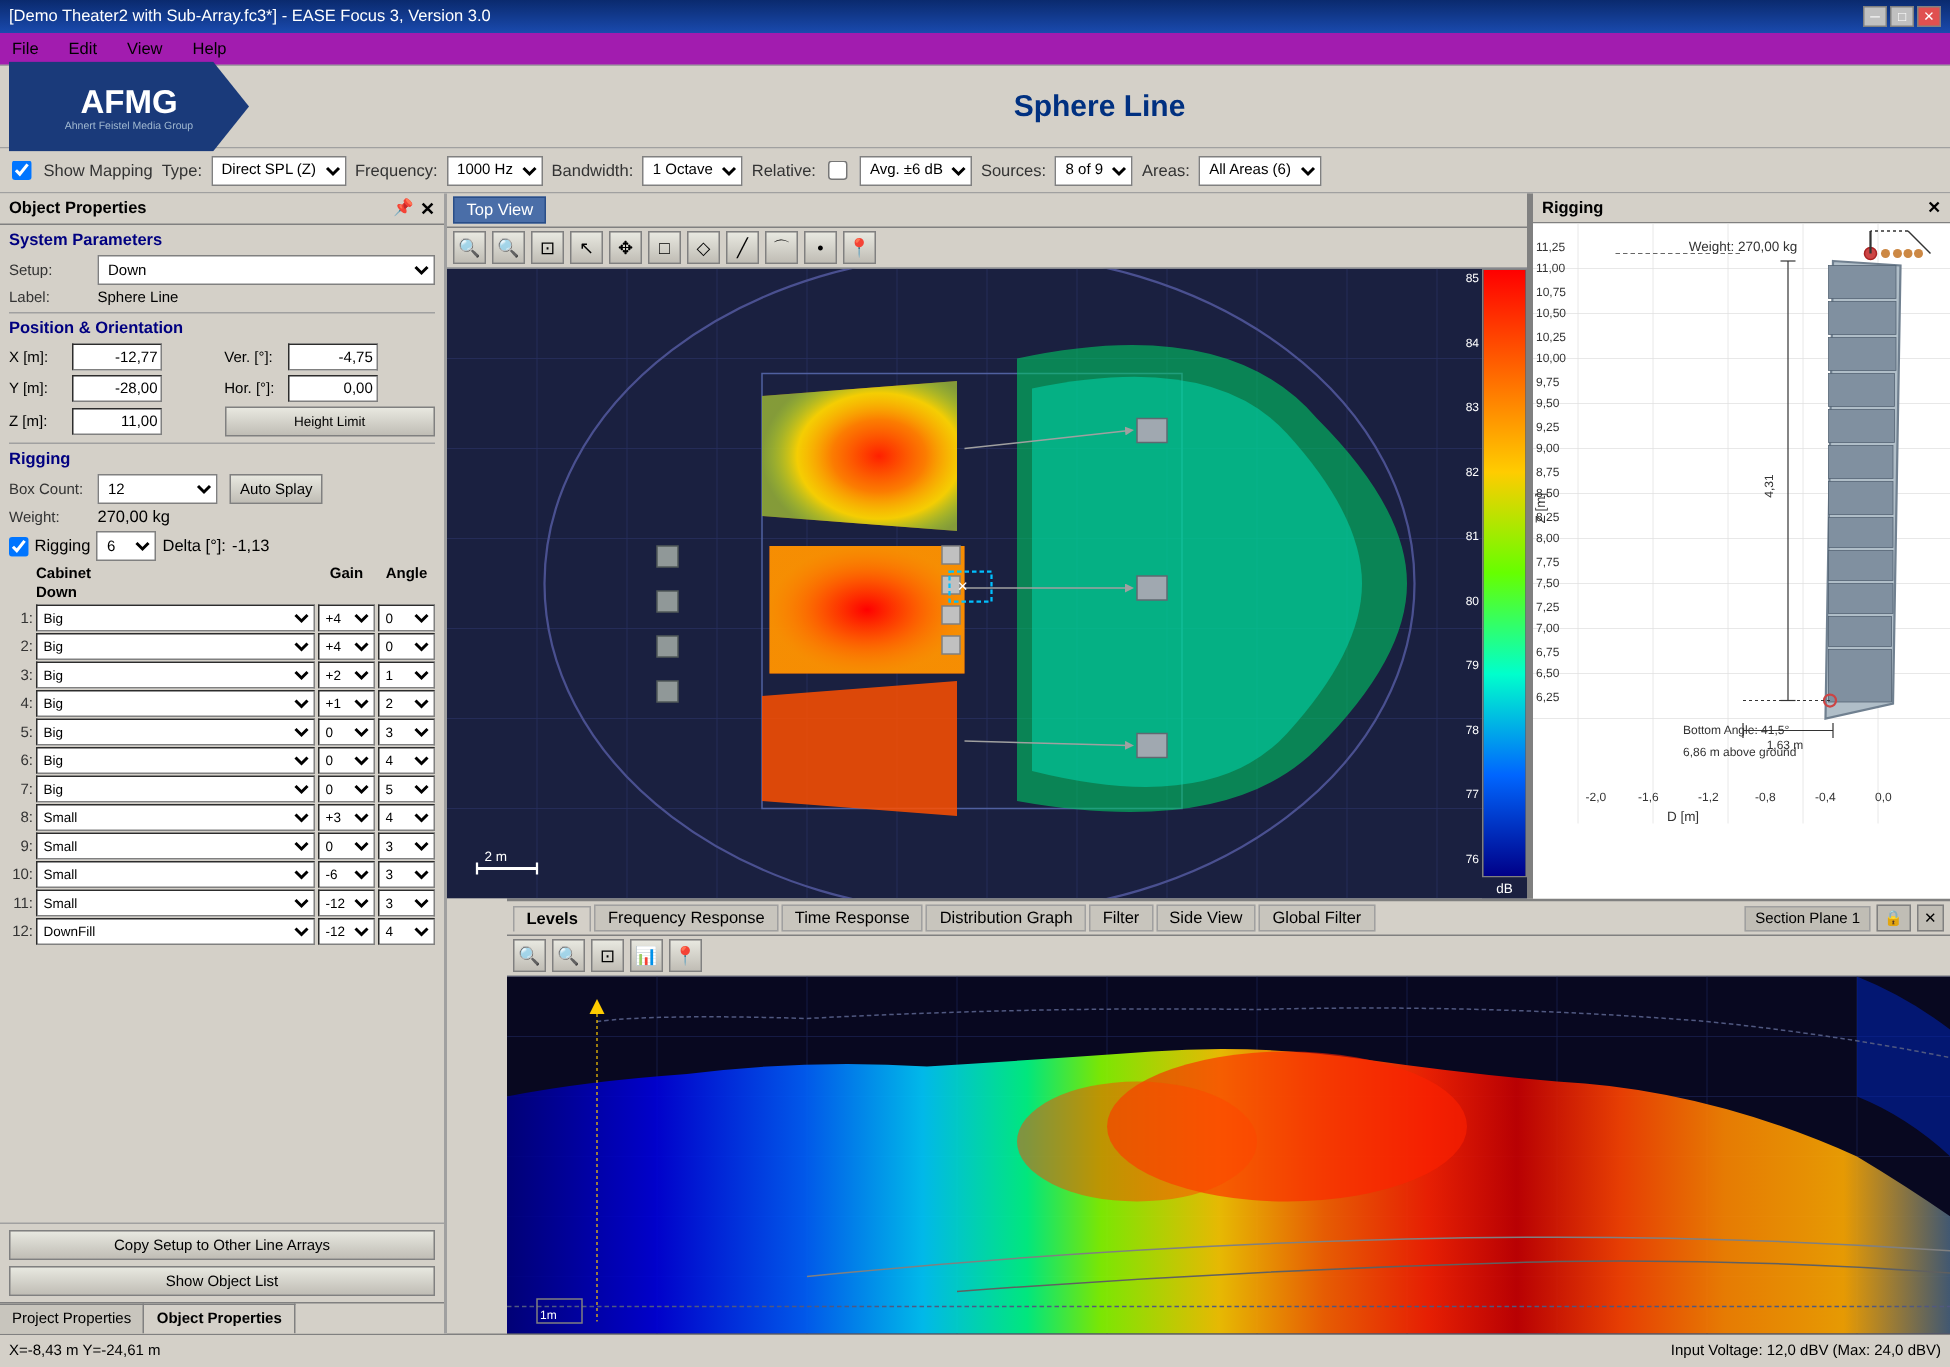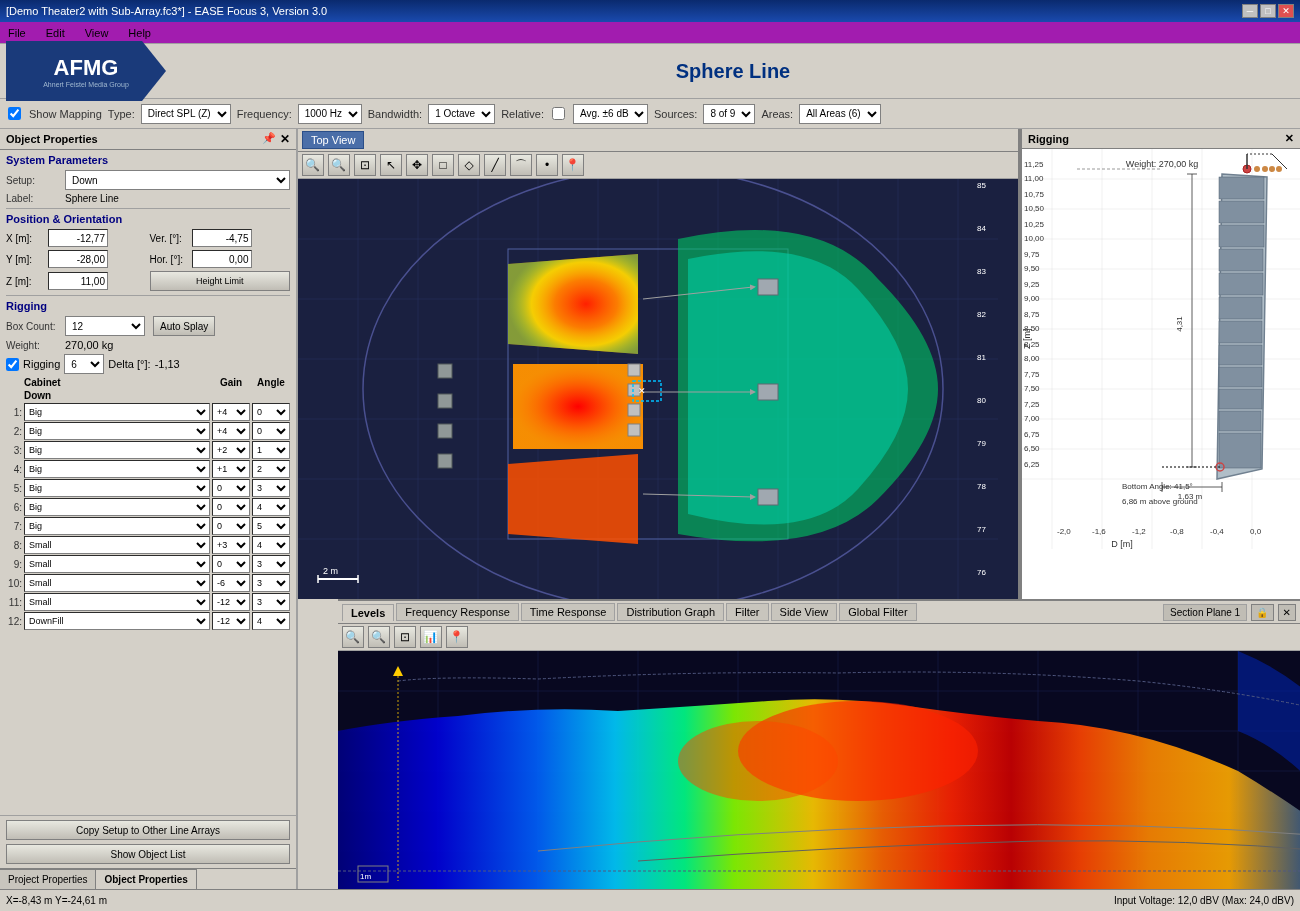--- a/index.html
+++ b/index.html
@@ -529,20 +529,24 @@
 
               <rect x="335" y="202" width="28" height="20" fill="none" stroke="#00c0ff" stroke-width="1.5" stroke-dasharray="3,2"></rect>
               <text x="340" y="215" fill="#ffffff" font-size="9">✕</text>
 
               <line x1="20" y1="400" x2="60" y2="400" stroke="white" stroke-width="2"></line>
               <line x1="20" y1="396" x2="20" y2="404" stroke="white" stroke-width="1.5"></line>
               <line x1="60" y1="396" x2="60" y2="404" stroke="white" stroke-width="1.5"></line>
               <text x="25" y="395" fill="white" font-size="9">2 m</text>
             </svg>
 
+            <div style="position:absolute;right:0;top:0;bottom:0;width:30px;display:flex;flex-direction:column;">
+              <div style="background:linear-gradient(to bottom, #ff0000, #ff6600, #ffcc00, #66ff00, #00ffcc, #0066ff, #000088);flex:1;border:1px solid #808080;"></div>
+              <div style="background:#1a2040;color:white;font-size:9px;text-align:center;padding:2px;">dB</div>
+            </div>
 
             <div style="position:absolute;right:30px;top:0;bottom:20px;display:flex;flex-direction:column;justify-content:space-between;padding:2px 2px;">
               <span style="color:white;font-size:8px;">85</span>
               <span style="color:white;font-size:8px;">84</span>
               <span style="color:white;font-size:8px;">83</span>
               <span style="color:white;font-size:8px;">82</span>
               <span style="color:white;font-size:8px;">81</span>
               <span style="color:white;font-size:8px;">80</span>
               <span style="color:white;font-size:8px;">79</span>
               <span style="color:white;font-size:8px;">78</span>

